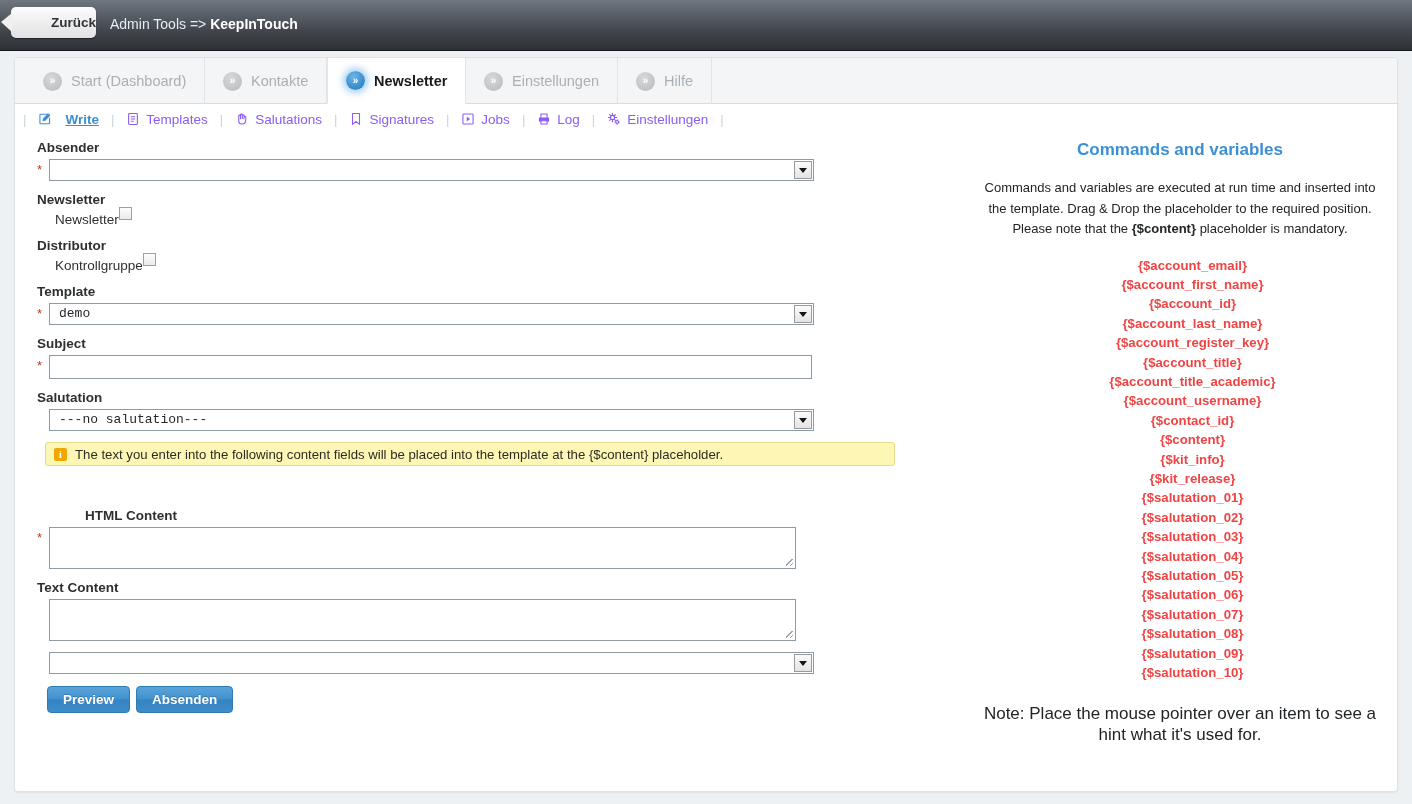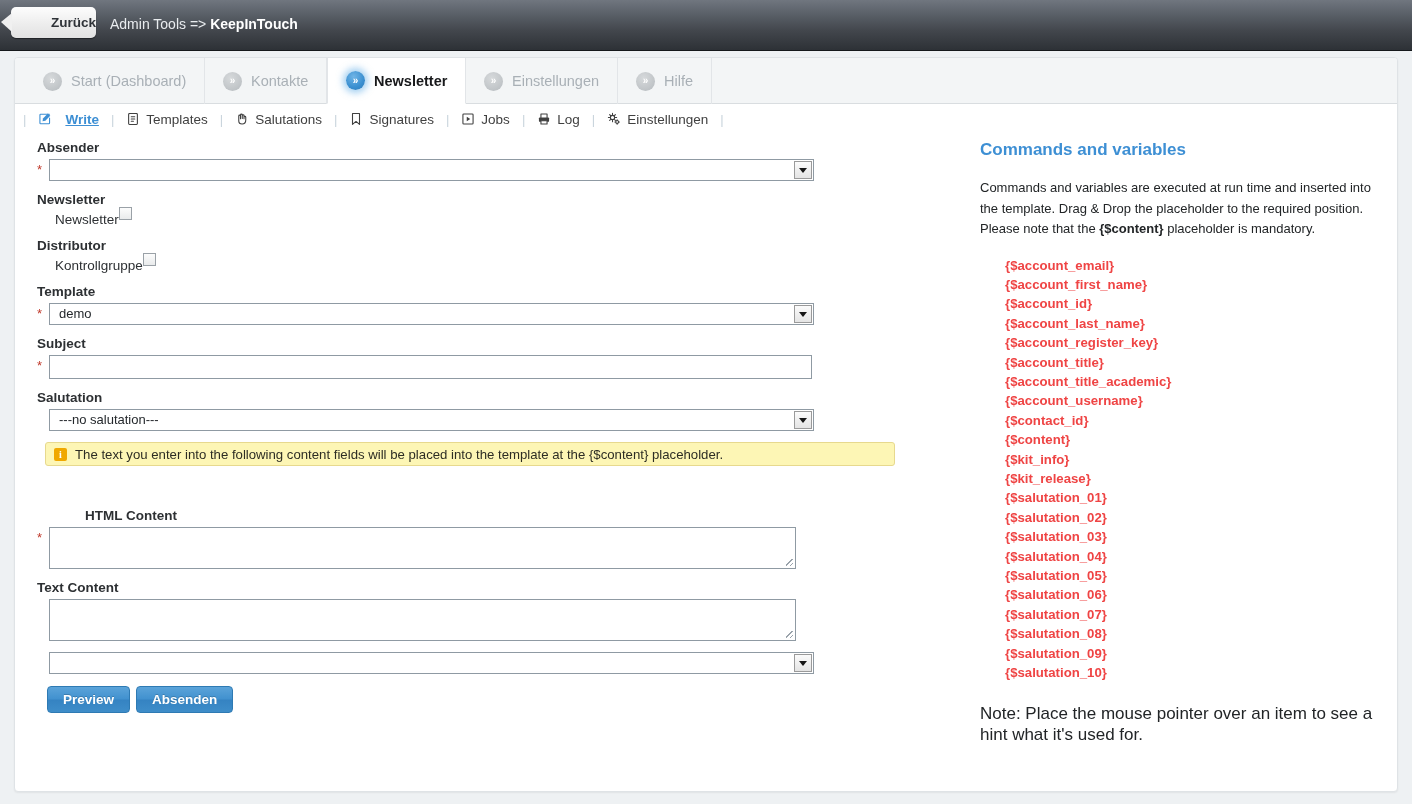--- a/index.html
+++ b/index.html
@@ -122,21 +122,21 @@
     left: 0; top: 46px;
     width: 1384px; height: 30px;
     display: flex;
     align-items: center;
     padding-left: 8px;
     font-size: 13.5px;
   }
   .subnav-sep { color: #c9d4dd; padding: 0 0px; font-size: 13px; }
   .subnav-item {
     display: flex; align-items: center;
-    color: #404040;
+    color: #8b5cf6;
     cursor: pointer;
     padding: 0 12px;
     white-space: nowrap;
   }
   .subnav-item.subnav-active { color: #3d8fd4; font-weight: bold; gap: 7px; }
   .subnav-item.subnav-active .subnav-label {
     text-decoration: underline;
   }
   .subnav-ico {
     margin-right: 6px;
@@ -168,20 +168,21 @@
   }
   .req-spacer { width: 12px; margin-left: 12px; flex: 0 0 12px; }
 
   .sel-wrap {
     position: relative;
     height: 22px;
     border: 1px solid #8f9aa3;
     background: #ffffff;
     display: flex;
     align-items: center;
+    font-family: Liberation Mono, monospace;
   }
   .sel-text {
     font-size: 13px;
     color: #24282c;
     padding-left: 9px;
     line-height: 20px;
   }
   .sel-arrow {
     position: absolute;
     right: 1px; top: 1px;
@@ -283,20 +284,21 @@
     cursor: pointer;
     margin-right: 6px;
     text-shadow: 0 -1px 0 rgba(0,0,0,0.18);
   }
 
   
   #right-col {
     position: absolute;
     left: 965px; top: 82px;
     width: 400px;
+    text-align: center;
   }
   #cmd-title {
     font-size: 17px;
     font-weight: bold;
     color: #3d8fd4;
     margin-bottom: 18px;
   }
   #cmd-desc {
     font-size: 13px;
     color: #222527;

